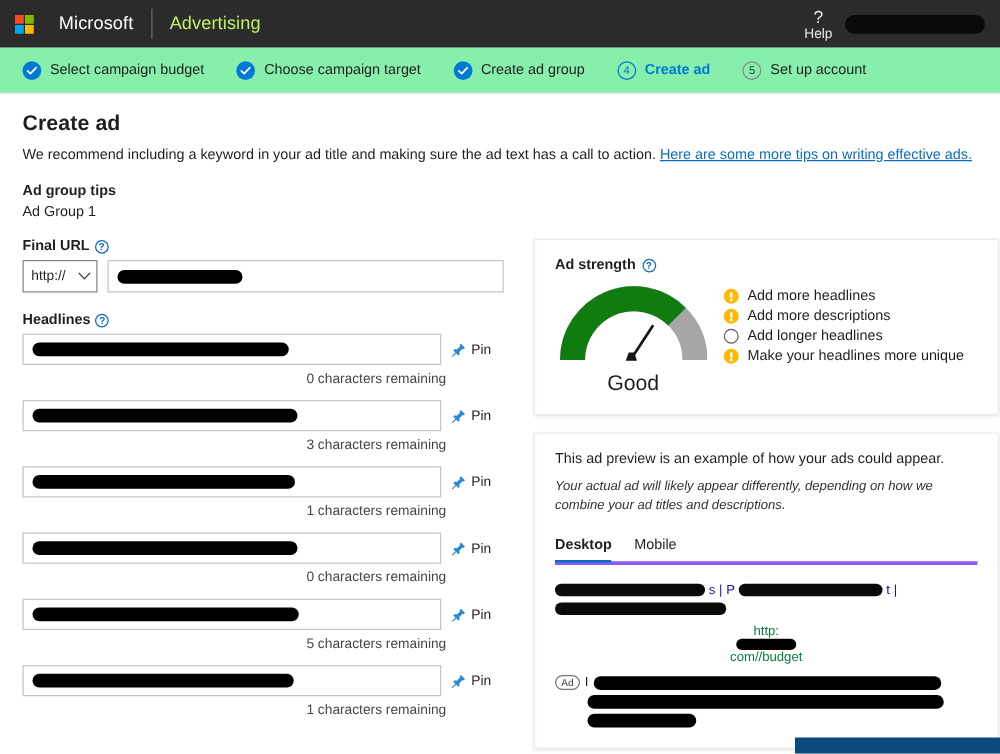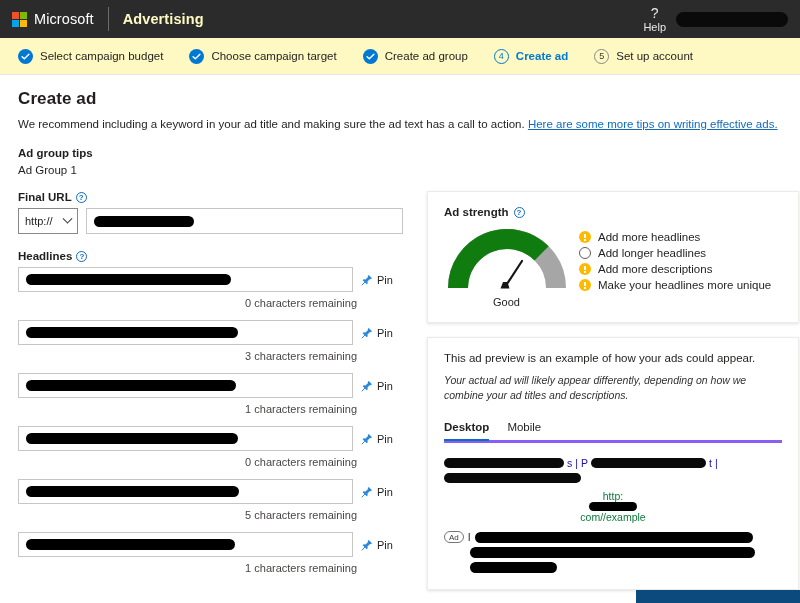--- a/index.html
+++ b/index.html
@@ -21,33 +21,33 @@
   .ms-logo-grid {
     width: 15px; height: 15px; display: grid;
     grid-template-columns: 7px 7px; grid-template-rows: 7px 7px; gap: 1px;
     margin-right: 7px; flex: none;
   }
   .ms-logo-grid i { display: block; }
   .ms-logo-grid i:nth-child(1){ background:#f25022; }
   .ms-logo-grid i:nth-child(2){ background:#7fba00; }
   .ms-logo-grid i:nth-child(3){ background:#00a4ef; }
   .ms-logo-grid i:nth-child(4){ background:#ffb900; }
-  .ms-word { font-size: 14.5px; letter-spacing: .1px; color:#fff; }
+  .ms-word { font-size: 14.5px; letter-spacing: .1px; color:#fff;margin-left:13px; }
   .topdiv { width: 1px; height: 24px; background:#6b6b6b; margin: 0 14px; }
-  .adv-word { font-size: 14.5px; font-weight: 700; color:#fef9c3; letter-spacing:.1px; }
+  .adv-word { font-size: 14.5px; font-weight: 400; color:#bef264; letter-spacing:.1px; }
 
   .top-right { margin-left: auto; display:flex; align-items:center; gap: 10px; }
   .help-btn { display:flex; flex-direction:column; align-items:center; line-height:1; color:#e8e8e8; }
   .help-q { font-size: 14px; margin-bottom: 2px; }
   .help-lbl { font-size: 11px; }
   .redact-acct { width: 112px; height: 15px; border-radius: 8px; background:#0a0a0a; }
 
   
   .stepbar {
-    height: 37px; background:#fef9c3; border-bottom: 1px solid #e6e6e6;
+    height: 37px; background:#86efac; border-bottom: 1px solid #e6e6e6;
     display:flex; align-items:center; padding-left: 18px; gap: 0;
   }
   .step { display:flex; align-items:center; gap: 7px; margin-right: 26px; }
   .step-circle {
     width: 15px; height: 15px; border-radius: 50%;
     display:flex; align-items:center; justify-content:center; flex:none;
   }
   .step-circle.done { background:#0078d4; }
   .step-circle.done svg { display:block; }
   .step-circle.num {
@@ -105,21 +105,21 @@
   
   .panel {
     background:#fff; border:1px solid #edebe9;
     box-shadow: 0 1px 3px rgba(0,0,0,.12);
     padding: 14px 16px;
   }
   .panel-title { font-size: 11.5px; font-weight:700; display:flex; align-items:flex-end; gap:5px; margin-bottom: 6px; }
 
   .strength-body { display:flex; align-items:flex-start; gap: 10px; }
   .gauge-wrap { width: 125px; flex:none; text-align:center; padding-top: 4px; }
-  .gauge-lbl { font-size: 11px; color:#201f1e; margin-top: 1px; }
+  .gauge-lbl { font-size: 17px; color:#201f1e; margin-top: 1px; }
   .sugg-list { padding-top: 7px; }
   .sugg { display:flex; align-items:center; gap: 7px; margin-bottom: 4px; }
   .sugg-txt { font-size: 11.5px; color:#201f1e; }
   .bullet-warn { width: 12px; height:12px; border-radius:50%; background:#ffb900; flex:none;
                  position:relative; }
   .bullet-warn::after {
     content:""; position:absolute; left:5px; top:2.5px; width:2px; height:4px; background:#fff;
   }
   .bullet-warn::before {
     content:""; position:absolute; left:5px; top:7.5px; width:2px; height:2px; background:#fff;
@@ -351,26 +351,26 @@
             </svg>
             <div class="gauge-lbl">Good</div>
           </div>
 
           <div class="sugg-list">
             <div class="sugg">
               <span class="bullet-warn"></span>
               <span class="sugg-txt">Add more headlines</span>
             </div>
             <div class="sugg">
+              <span class="bullet-warn"></span>
+              <span class="sugg-txt">Add more descriptions</span>
+            </div>
+            <div class="sugg">
               <span class="bullet-empty"></span>
               <span class="sugg-txt">Add longer headlines</span>
-            </div>
-            <div class="sugg">
-              <span class="bullet-warn"></span>
-              <span class="sugg-txt">Add more descriptions</span>
             </div>
             <div class="sugg">
               <span class="bullet-warn"></span>
               <span class="sugg-txt">Make your headlines more unique</span>
             </div>
           </div>
         </div>
       </div>
 
       <div class="panel panel-prev">
@@ -392,21 +392,21 @@
             <span class="sep">t</span>
             <span class="sep">|</span>
           </div>
           <div>
             <span class="redact-blue" style="width:137px"></span>
           </div>
 
           <div class="prev-url">
             <span>http:</span>
             <span class="redact" style="width:48px"></span>
-            <span>com//example</span>
+            <span>com//budget</span>
           </div>
 
           <div class="prev-desc-row">
             <span class="adbadge">Ad</span>
             <span style="font-size:10.5px">I</span>
             <span class="redact" style="width:278px"></span>
           </div>
           <div class="prev-desc-row">
             <span style="width:22px;flex:none"></span>
             <span class="redact" style="width:285px"></span>

